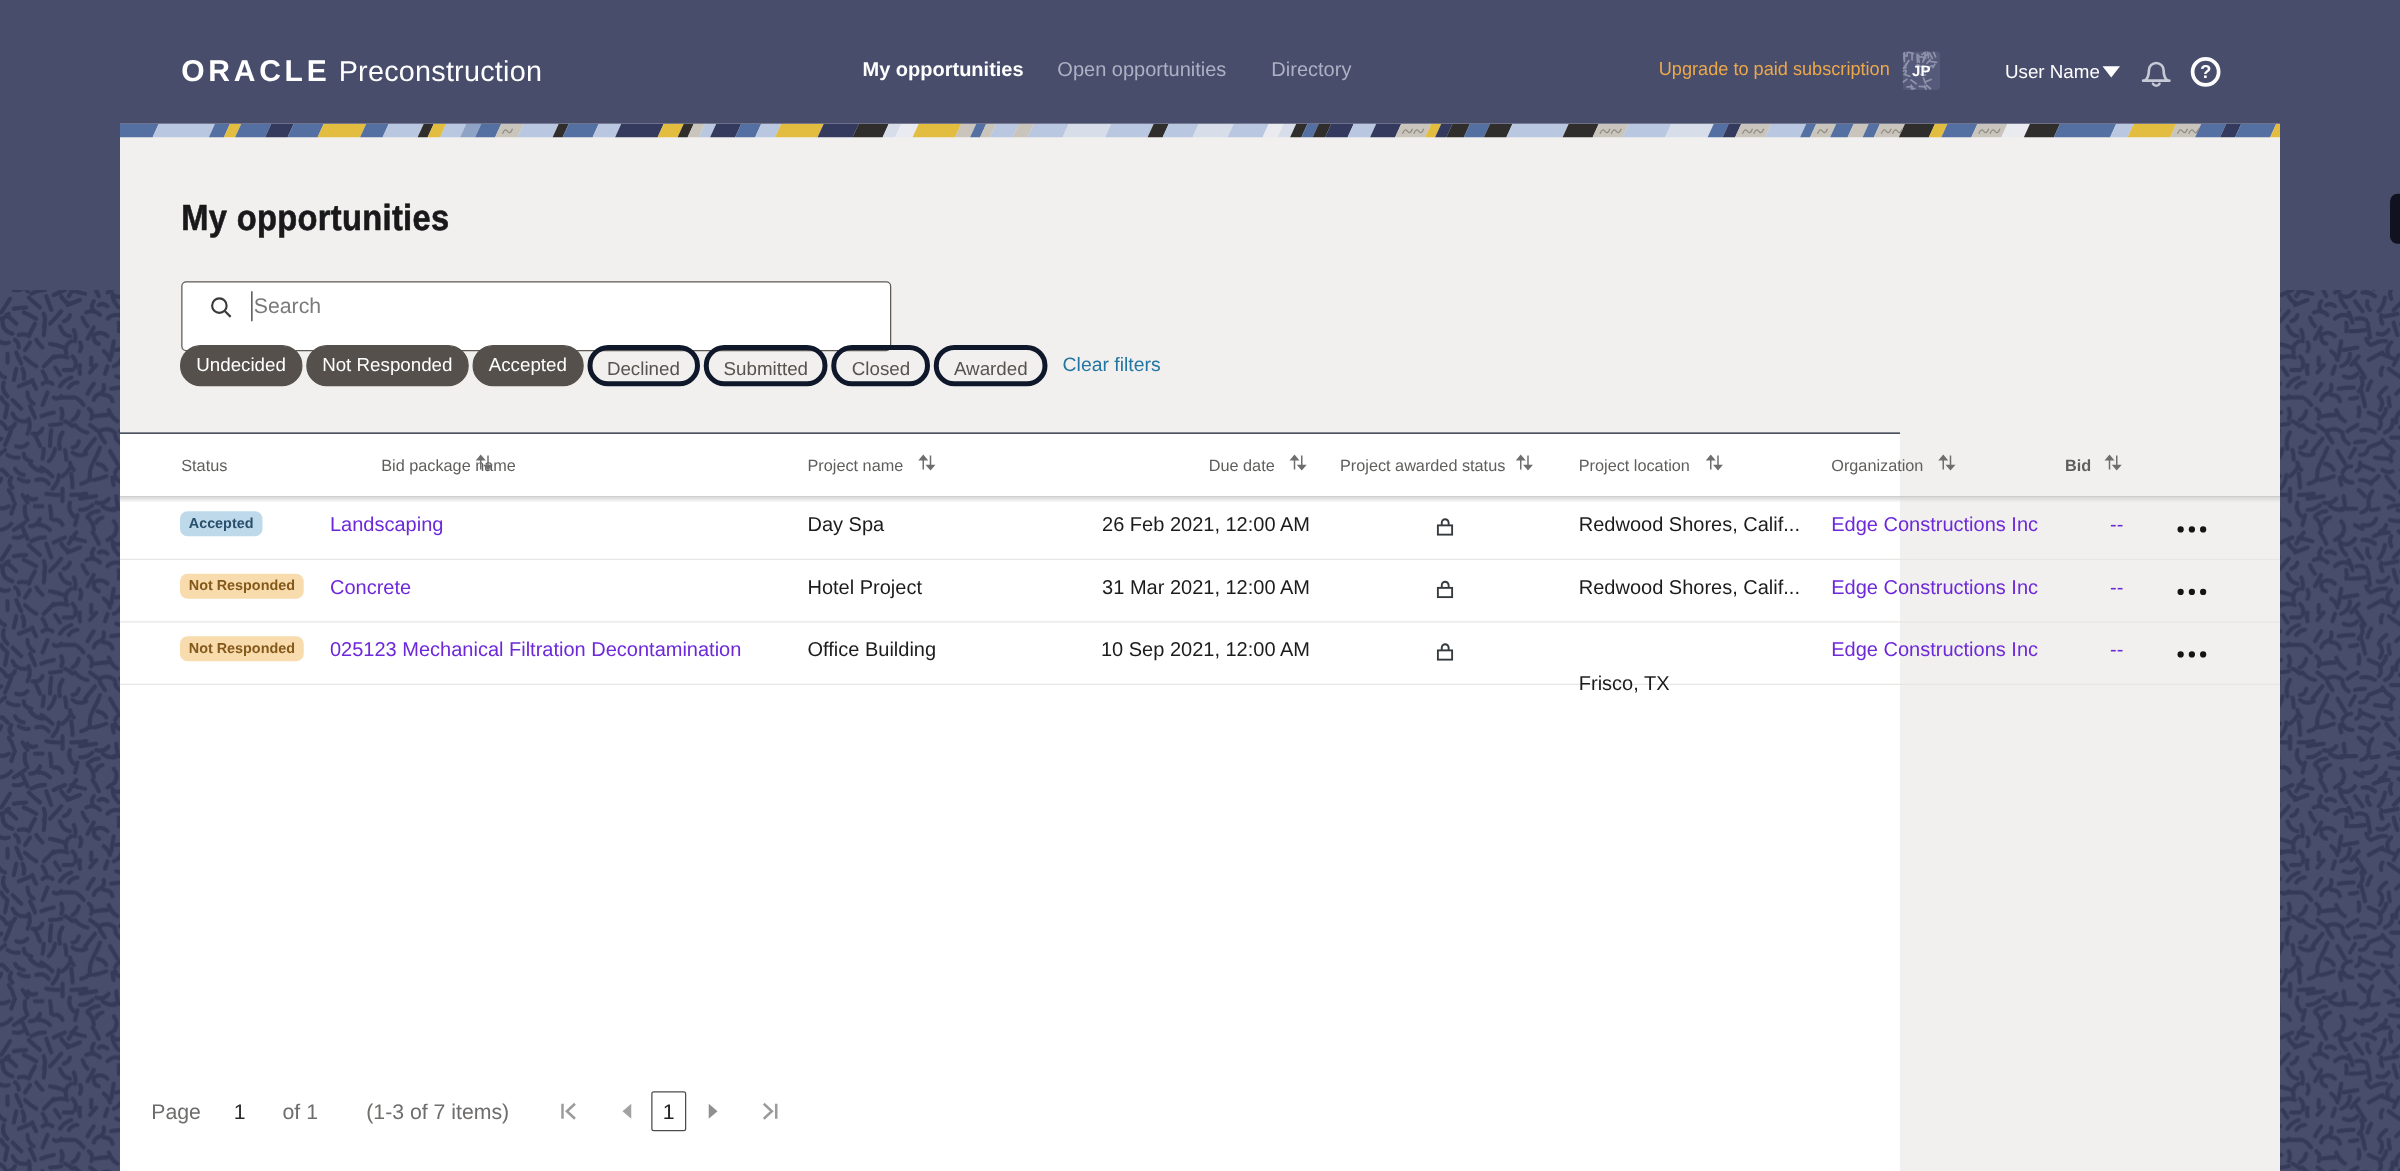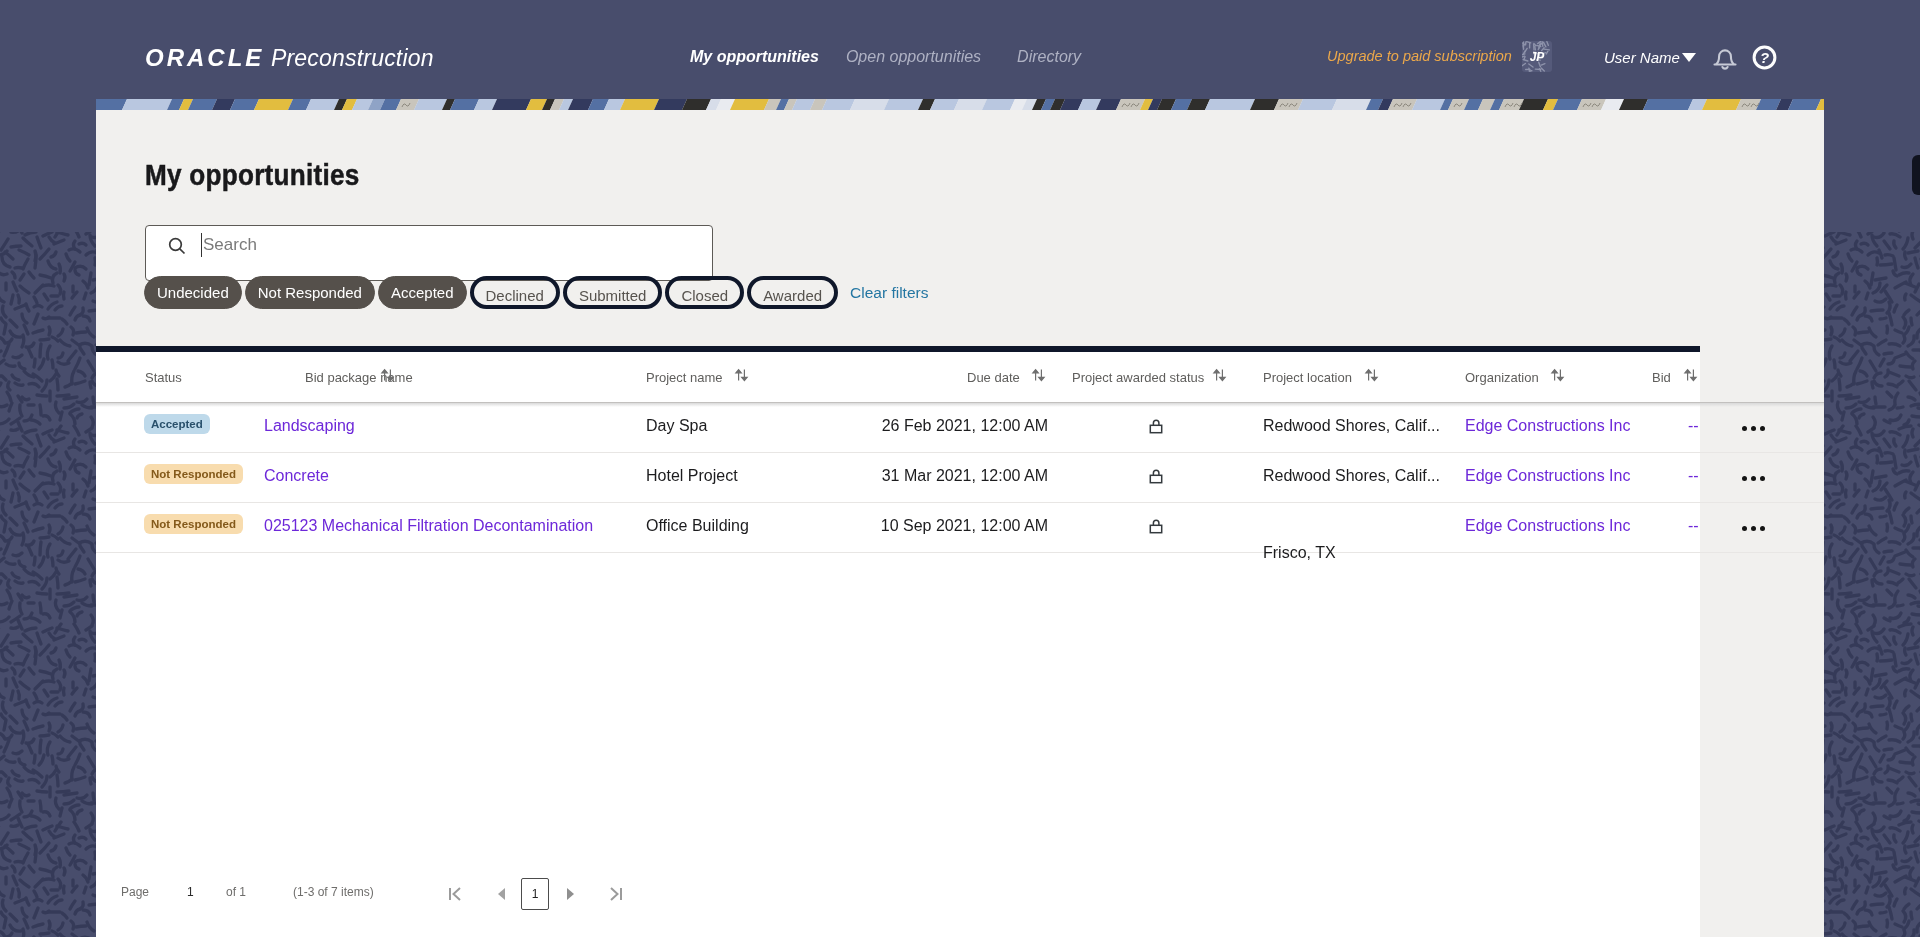--- a/index.html
+++ b/index.html
@@ -1,20 +1,20 @@
 <!DOCTYPE html>
 <html><head>
 <meta charset="utf-8">
 <style>
   * { margin:0; padding:0; box-sizing:border-box; }
   html,body { width:1920px; height:937px; overflow:hidden; }
   body { font-family:"Liberation Sans", sans-serif; background:#484d6c; position:relative; }
   #patbg { position:absolute; left:0; top:232px; width:1920px; height:705px; }
   
-  .hdr { position:absolute; left:0; top:0; width:1920px; height:73px;font-style:italic; }
+  .hdr { position:absolute; left:0; top:0; width:1920px; height:73px; }
   .logo { position:absolute; left:145px; top:44px; color:#fff; font-size:23px; letter-spacing:0.2px; white-space:nowrap; }
   .logo b { font-weight:bold; letter-spacing:3px; font-size:24px; }
   .nav { position:absolute; top:48px; left:690px; color:#aeb1c3; font-size:16px; white-space:nowrap; }
   .nav .sel { color:#fff; font-weight:bold; }
   .nav span { margin-right:27px; }
   .upg { position:absolute; top:47px; left:1327px; color:#eca84a; font-size:15px; transform:scaleX(.968); transform-origin:left; }
   .avatar { position:absolute; left:1522px; top:41px; width:30px; height:31px; border-radius:3px; overflow:hidden; }
   .avatar span { position:absolute; left:0; top:0; width:100%; height:100%; display:flex; align-items:center; justify-content:center; color:#fff; font-weight:bold; font-size:12px; }
   .uname { position:absolute; left:1604px; top:49px; color:#fff; font-size:15px; }
   .caret { position:absolute; left:1682px; top:53px; width:0; height:0; border-left:7px solid transparent; border-right:7px solid transparent; border-top:9px solid #fff; }
@@ -28,34 +28,34 @@
   .search { position:absolute; left:49px; top:126px; width:568px; height:56px; background:#fff; border:1px solid #5d5a56; border-radius:4px; }
   .search .ph { position:absolute; left:57px; top:9px; font-size:17px; color:#7a7a7a; }
   .search svg { position:absolute; left:20px; top:9px; }
   .cursor { position:absolute; left:55px; top:7px; width:1px; height:24px; background:#333; }
   .chips { position:absolute; left:48px; top:177px; height:33px; white-space:nowrap; }
   .chip { display:inline-block; height:33px; line-height:31px; border-radius:17px; font-size:15px; padding:0 12px; margin-right:3px; vertical-align:top; }
   .chip.f { background:#55504b; color:#fff; border:1px solid #55504b; }
   .chip.o { background:transparent; color:#57534e; border:4px solid #0f172a; }
   .clearf { display:inline-block; color:#2476a2; font-size:15.5px; line-height:33px; margin-left:9px; vertical-align:top; }
   
-  .tbl { position:absolute; left:0; top:247px; width:1604px; height:591px; background:#fff; border-top:6px solid #0f172a; }
+  .tbl { position:absolute; left:0; top:247px; width:1424px; height:591px; background:#fff; border-top:1px solid #0f172a; }
   .thead { position:absolute; left:0; top:0; width:1728px; height:51px; border-bottom:1px solid #c2c0be; font-size:13px; color:#5f5e5c; }
   .thead:after { content:""; position:absolute; left:0; top:51px; width:100%; height:4px; background:linear-gradient(#d9d9d9,rgba(255,255,255,0)); }
   .th { position:absolute; top:18px; white-space:nowrap; }
   .row { position:absolute; left:0; width:1728px; height:50px; border-bottom:1px solid #e8e6e4; font-size:16px; color:#1c1c1e; }
   .c { position:absolute; top:14px; white-space:nowrap; }
   a.lnk { color:#6d28d9; text-decoration:none; }
   .pill { display:inline-block; font-size:11.5px; font-weight:bold; border-radius:6px; padding:4px 7px 4px; }
   .pill.acc { background:#bed9ea; color:#29506b; }
   .pill.nr { background:#f8dcae; color:#84591a; }
   .dots { position:absolute; top:23px; left:1646px; display:flex; gap:4px; }
   .dots i { display:block; width:5px; height:5px; border-radius:50%; background:#141414; }
   
-  .pager { position:absolute; left:0; top:526px; width:1728px; height:32px; font-size:12px; color:#6e6d6b; }
+  .pager { position:absolute; left:0; top:526px; width:1728px; height:32px; font-size:17px; color:#6e6d6b; }
   .pager .pg { position:absolute; top:7px; }
   .pgbox { position:absolute; left:425px; top:0; width:28px; height:32px; border:1px solid #4c4c4c; border-radius:2px; text-align:center; line-height:31px; color:#222; }
 </style>
 </head>
 <body>
 <svg id="patbg" xmlns="http://www.w3.org/2000/svg">
   <defs>
     <pattern id="sq" width="198" height="198" patternUnits="userSpaceOnUse">
       <rect width="198" height="198" fill="#484d6c"></rect>
       <g stroke="#353a58" stroke-width="3.4" stroke-linecap="round" fill="none">
@@ -684,21 +684,21 @@
         </svg>
       <span class="th" style="left:1369px;">Organization</span>
         <svg class="th" style="left:1454px; top:16px;" width="16" height="18">
           <g stroke="#6e6e6e" stroke-width="1.2" fill="#6e6e6e">
             <line x1="4.6" y1="3.5" x2="4.6" y2="12.6"></line>
             <path d="M1.9 4.8L4.6 1.6l2.7 3.2z"></path>
             <line x1="10.4" y1="1.4" x2="10.4" y2="10.4"></line>
             <path d="M7.7 9.3h5.4l-2.7 3.2z"></path>
           </g>
         </svg>
-      <span class="th" style="left:1556px;">Bid</span>
+      <span class="th" style="left:1556px;font-weight:bold;">Bid</span>
         <svg class="th" style="left:1587px; top:16px;" width="16" height="18">
           <g stroke="#6e6e6e" stroke-width="1.2" fill="#6e6e6e">
             <line x1="4.6" y1="3.5" x2="4.6" y2="12.6"></line>
             <path d="M1.9 4.8L4.6 1.6l2.7 3.2z"></path>
             <line x1="10.4" y1="1.4" x2="10.4" y2="10.4"></line>
             <path d="M7.7 9.3h5.4l-2.7 3.2z"></path>
           </g>
         </svg>
     </div>
     <div class="row" style="top:51px;">

